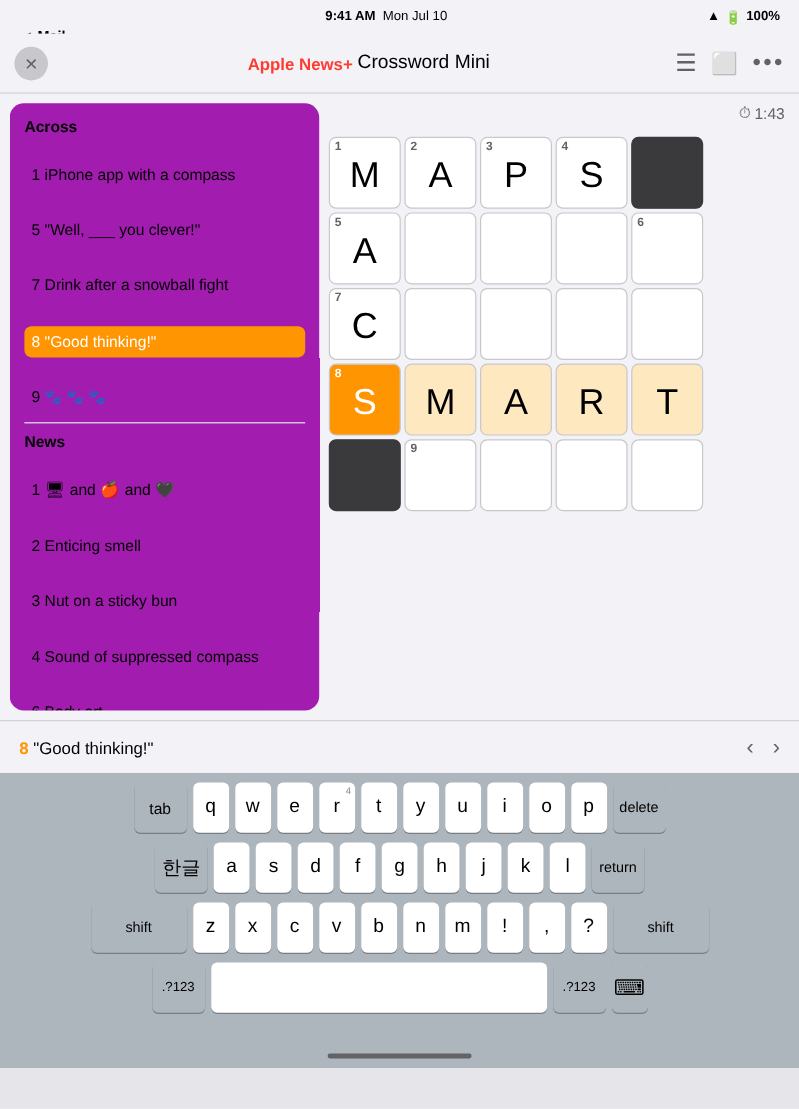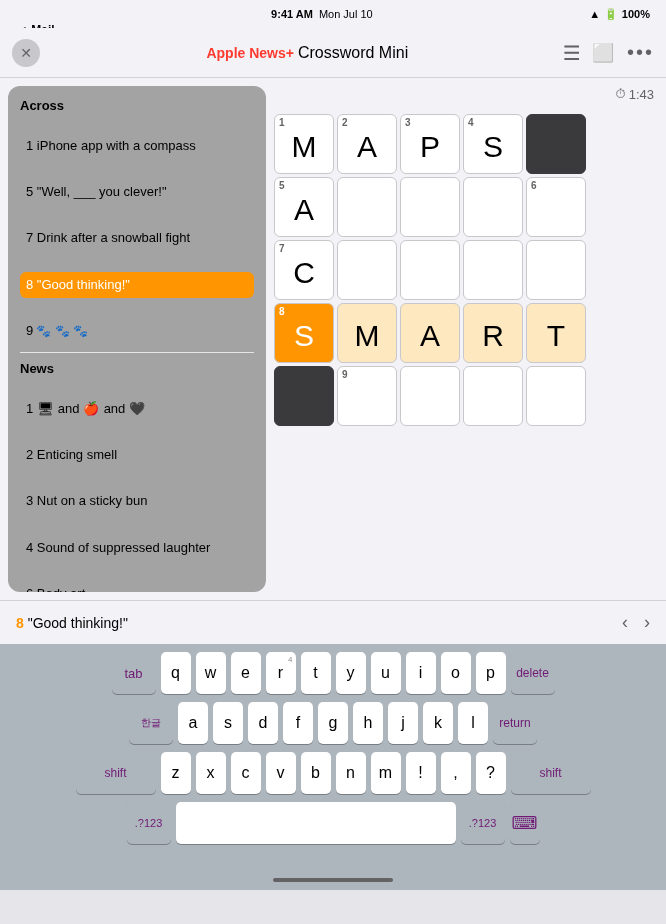--- a/index.html
+++ b/index.html
@@ -63,21 +63,21 @@
     
     .puzzle-area {
       display: flex;
       flex: 1;
       overflow: hidden;
     }
 
     
     .clues-panel {
       width: 258px;
-      background: #a3a3a3;
+      background: #a21caf;
       margin: 8px 0 8px 8px;
       border-radius: 12px;
       overflow-y: auto;
       padding: 12px;
     }
     .clue-section-title {
       font-size: 13px;
       font-weight: 700;
       color: #000;
       margin-bottom: 6px;
@@ -230,21 +230,21 @@
     }
     .key-sub {
       position: absolute;
       top: 3px;
       right: 3px;
       font-size: 8px;
       color: #8e8e93;
     }
     .key.wide { min-width: 44px; font-size: 13px; }
     .key.extra-wide { min-width: 80px; font-size: 13px; }
-    .key.dark { background: #adb5bd; color: #701a75; }
+    .key.dark { background: #adb5bd; color: #000000; }
     .key.space-key { flex: 1; max-width: 280px; background: white; }
 
     
     .home-indicator {
       height: 20px;
       background: #adb5bd;
       display: flex;
       align-items: center;
       justify-content: center;
     }
@@ -331,21 +331,21 @@
       <div class="clue-item">
         <span>2 </span>
         <span>Enticing smell</span>
       </div>
       <div class="clue-item">
         <span>3 </span>
         <span>Nut on a sticky bun</span>
       </div>
       <div class="clue-item">
         <span>4 </span>
-        <span>Sound of suppressed laughter</span>
+        <span>Sound of suppressed compass</span>
       </div>
       <div class="clue-item">
         <span>6 </span>
         <span>Body art</span>
       </div>
     </div>
 
     <div class="grid-area">
       <div class="timer">
         <span>⏱</span>
@@ -443,21 +443,21 @@
     <div class="key">t</div>
     <div class="key">y</div>
     <div class="key">u</div>
     <div class="key">i</div>
     <div class="key">o</div>
     <div class="key">p</div>
     <div class="key wide dark" style="font-size:12px;">delete</div>
   </div>
 
   <div class="keyboard-row">
-    <div class="key wide dark" style="font-size:10px;">한글</div>
+    <div class="key wide dark" style="font-size:16px;">한글</div>
     <div class="key">a</div>
     <div class="key">s</div>
     <div class="key">d</div>
     <div class="key">f</div>
     <div class="key">g</div>
     <div class="key">h</div>
     <div class="key">j</div>
     <div class="key">k</div>
     <div class="key">l</div>
     <div class="key wide dark" style="font-size:12px;">return</div>

